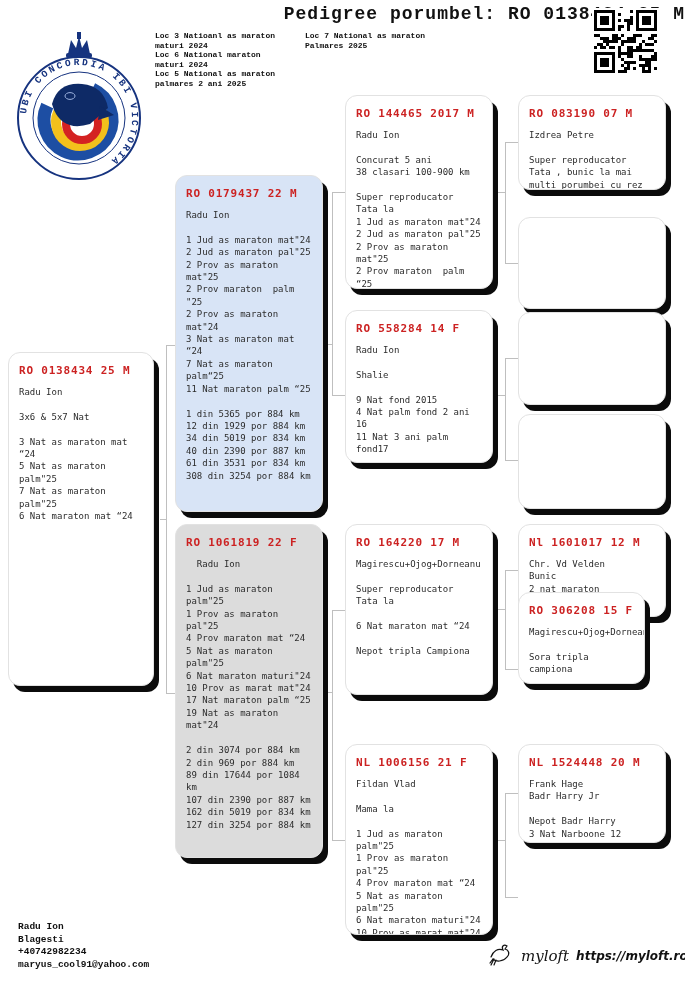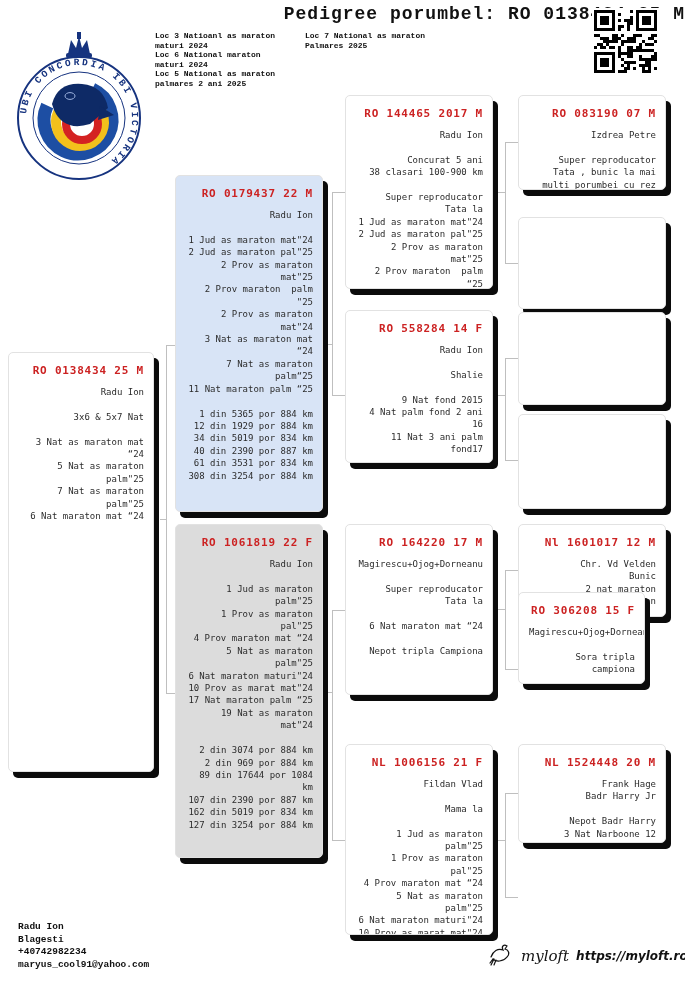--- a/index.html
+++ b/index.html
@@ -7,23 +7,23 @@
         font-family:"DejaVu Sans Mono",monospace;color:#222;}
   .title{position:absolute;top:4px;left:0;width:100%;text-align:right;
          font-family:Liberation Mono, monospace;font-weight:bold;font-size:18px;
          letter-spacing:1px;color:#111;white-space:pre;}
   .ach{position:absolute;font-family:"Liberation Mono",monospace;font-weight:bold;
        font-size:8px;line-height:9.6px;white-space:pre-line;color:#111;}
   .ach-left{left:155px;top:31px;}
   .ach-right{left:305px;top:31px;}
   .qr{position:absolute;right:22px;top:8px;width:67px;height:67px;background:#fff;padding:2px;}
   .logo{position:absolute;left:12px;top:30px;}
-  .box{position:absolute;background:#fff;border:1px solid #e2e2e2;border-radius:5px;
+  .box{position:absolute;background:#fff;border:1px solid #e2e2e2;border-radius:12px;
        box-shadow:5px 6px 0 0 #0b0b0b;padding:11px 9px 8px 10px;overflow:hidden;
-       box-sizing:border-box;text-align:right;}
+       box-sizing:border-box;}
   .box-title{color:var(--accent-red,#cc2222);font-weight:bold;font-size:11px;
              letter-spacing:0.8px;margin-bottom:9px;white-space:pre;}
   .box-body{font-size:9px;line-height:12.4px;white-space:pre-wrap;color:#2c2c2c;}
   .line{position:absolute;background:#bfbfbf;}
   .contact{position:absolute;left:18px;top:921px;font-family:"Liberation Mono",monospace;
            font-weight:bold;font-size:9.5px;line-height:12.5px;white-space:pre-line;color:#111;}
   .brand{position:absolute;left:488px;top:941px;display:flex;align-items:center;gap:7px;}
   .brand-name{font-family:"DejaVu Serif",serif;font-style:italic;font-size:15px;color:#111;}
   .brand-url{font-family:"DejaVu Sans",sans-serif;font-style:italic;font-weight:bold;
              font-size:12px;color:#111;}
@@ -221,21 +221,21 @@
   <div class="line" style="left:506px;top:460px;width:12px;height:1px"></div>
   <div class="line" style="left:493px;top:609px;width:12px;height:1px"></div>
   <div class="line" style="left:505px;top:570px;width:1px;height:100px"></div>
   <div class="line" style="left:506px;top:570px;width:12px;height:1px"></div>
   <div class="line" style="left:506px;top:669px;width:12px;height:1px"></div>
   <div class="line" style="left:493px;top:840px;width:12px;height:1px"></div>
   <div class="line" style="left:505px;top:793px;width:1px;height:105px"></div>
   <div class="line" style="left:506px;top:793px;width:12px;height:1px"></div>
   <div class="line" style="left:506px;top:897px;width:12px;height:1px"></div>
 
-  <div class="box" style="left:8px;top:352px;width:146px;height:420px">
+  <div class="box" style="left:8px;top:352px;width:146px;height:334px">
     <div class="box-title">RO 0138434 25 M</div>
     <div class="box-body">Radu Ion
 
 3x6 &amp; 5x7 Nat
 
 3 Nat as maraton mat “24
 5 Nat as maraton palm"25
 7 Nat as maraton palm"25
 6 Nat maraton mat “24</div>
   </div>

